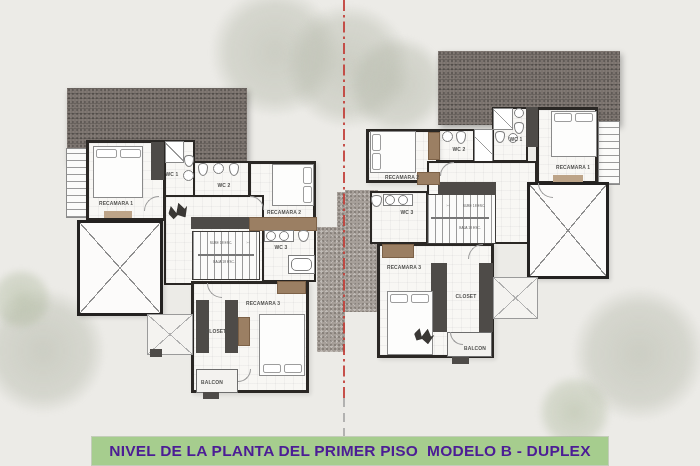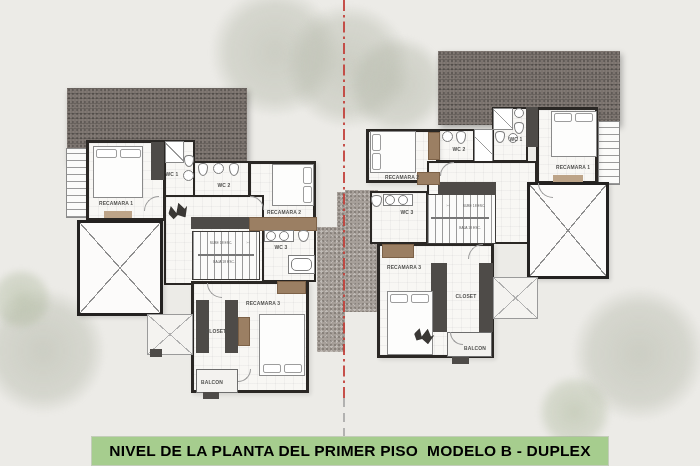--- a/index.html
+++ b/index.html
@@ -56,21 +56,21 @@
     background:radial-gradient(circle,rgba(178,182,167,.55) 0%,rgba(178,182,167,.38) 52%,rgba(178,182,167,0) 72%);}
   .tree.green{background:radial-gradient(circle,rgba(168,180,150,.5) 0%,rgba(168,180,150,.32) 52%,rgba(168,180,150,0) 72%);}
   
   .label{position:absolute;font-weight:bold;font-size:8px;color:#50504e;white-space:nowrap;
     transform:translate(-50%,-50%) scale(.62);letter-spacing:.2px;}
   .slabel{position:absolute;font-size:8px;color:#5c5c5c;white-space:nowrap;
     transform:translate(-50%,-50%) scale(.42);}
   
   .titlebar{position:absolute;left:92px;top:437px;width:516px;height:28px;background:#a6cd8e;
     display:flex;align-items:center;justify-content:center;box-shadow:0 0 0 1px rgba(120,150,100,.35);}
-  .titlebar span{font-size:15.5px;font-weight:bold;color:#000000;white-space:pre;letter-spacing:.2px;}
+  .titlebar span{font-size:15.5px;font-weight:bold;color:#4c1d95;white-space:pre;letter-spacing:.2px;}
 </style>
 </head>
 <body>
 
 <div id="stage">
 
   <div class="tree" style="left:210px;top:-10px;width:130px;height:125px;"></div>
   <div class="tree" style="left:285px;top:5px;width:125px;height:122px;"></div>
   <div class="tree" style="left:350px;top:35px;width:95px;height:100px;"></div>
   <div class="tree" style="left:573px;top:288px;width:132px;height:132px;"></div>

